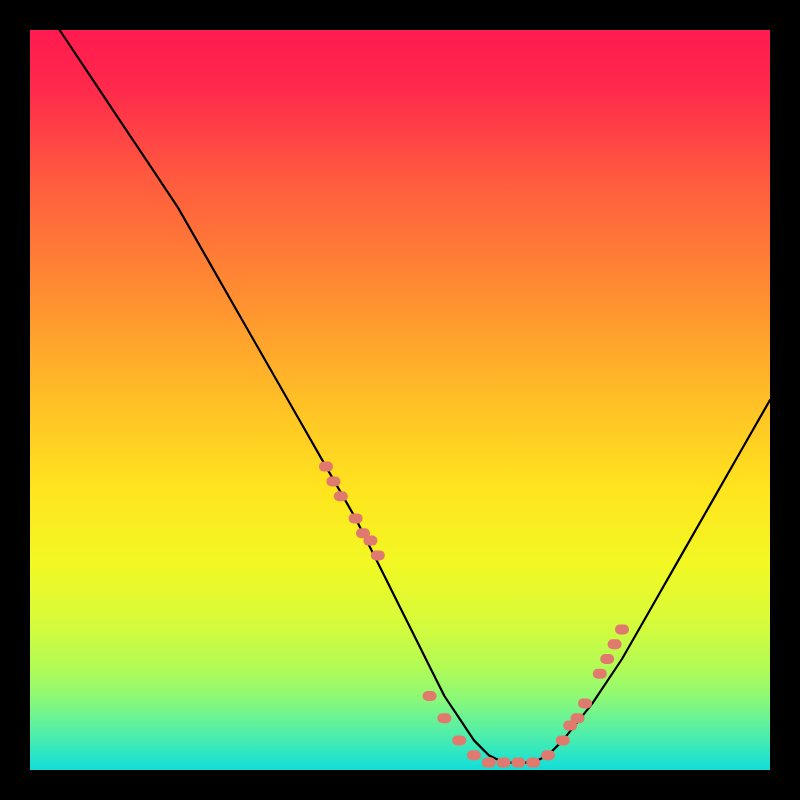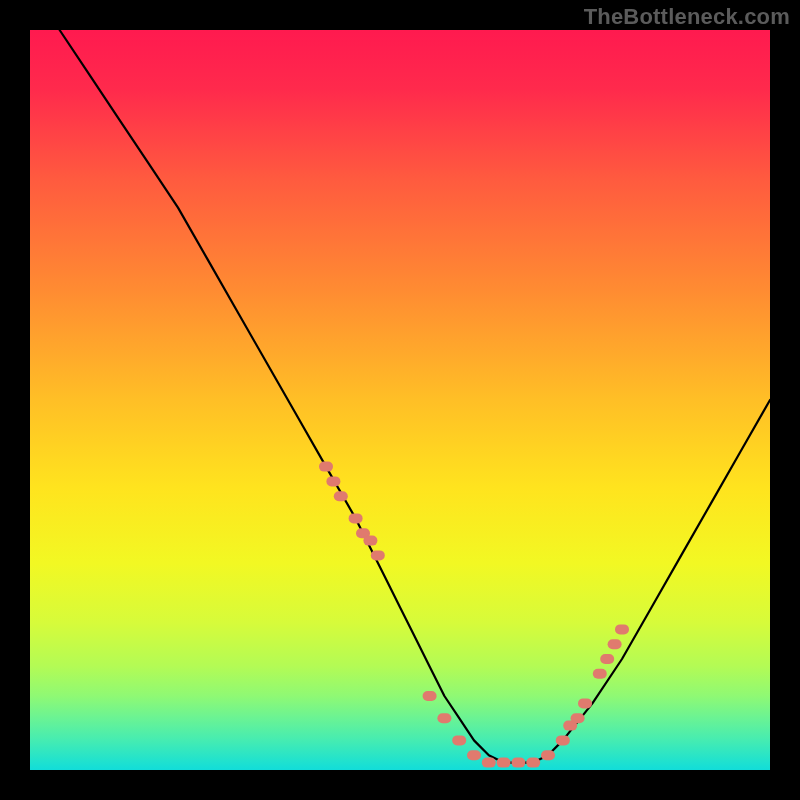--- a/index.html
+++ b/index.html
@@ -82,14 +82,13 @@
         <rect x="563.2" y="720.6" width="14" height="10" rx="5" ry="5" fill="#e07a6e"></rect>
         <rect x="570.6" y="713.2" width="14" height="10" rx="5" ry="5" fill="#e07a6e"></rect>
         <rect x="578.0" y="698.4" width="14" height="10" rx="5" ry="5" fill="#e07a6e"></rect>
         <rect x="592.8" y="668.8" width="14" height="10" rx="5" ry="5" fill="#e07a6e"></rect>
         <rect x="600.2" y="654.0" width="14" height="10" rx="5" ry="5" fill="#e07a6e"></rect>
         <rect x="607.6" y="639.2" width="14" height="10" rx="5" ry="5" fill="#e07a6e"></rect>
         <rect x="615.0" y="624.4" width="14" height="10" rx="5" ry="5" fill="#e07a6e"></rect>
       </g>
     </svg>
 
-  <div class="watermark">TheBottleneck.com</div>
 </div>
 
 </body></html>

